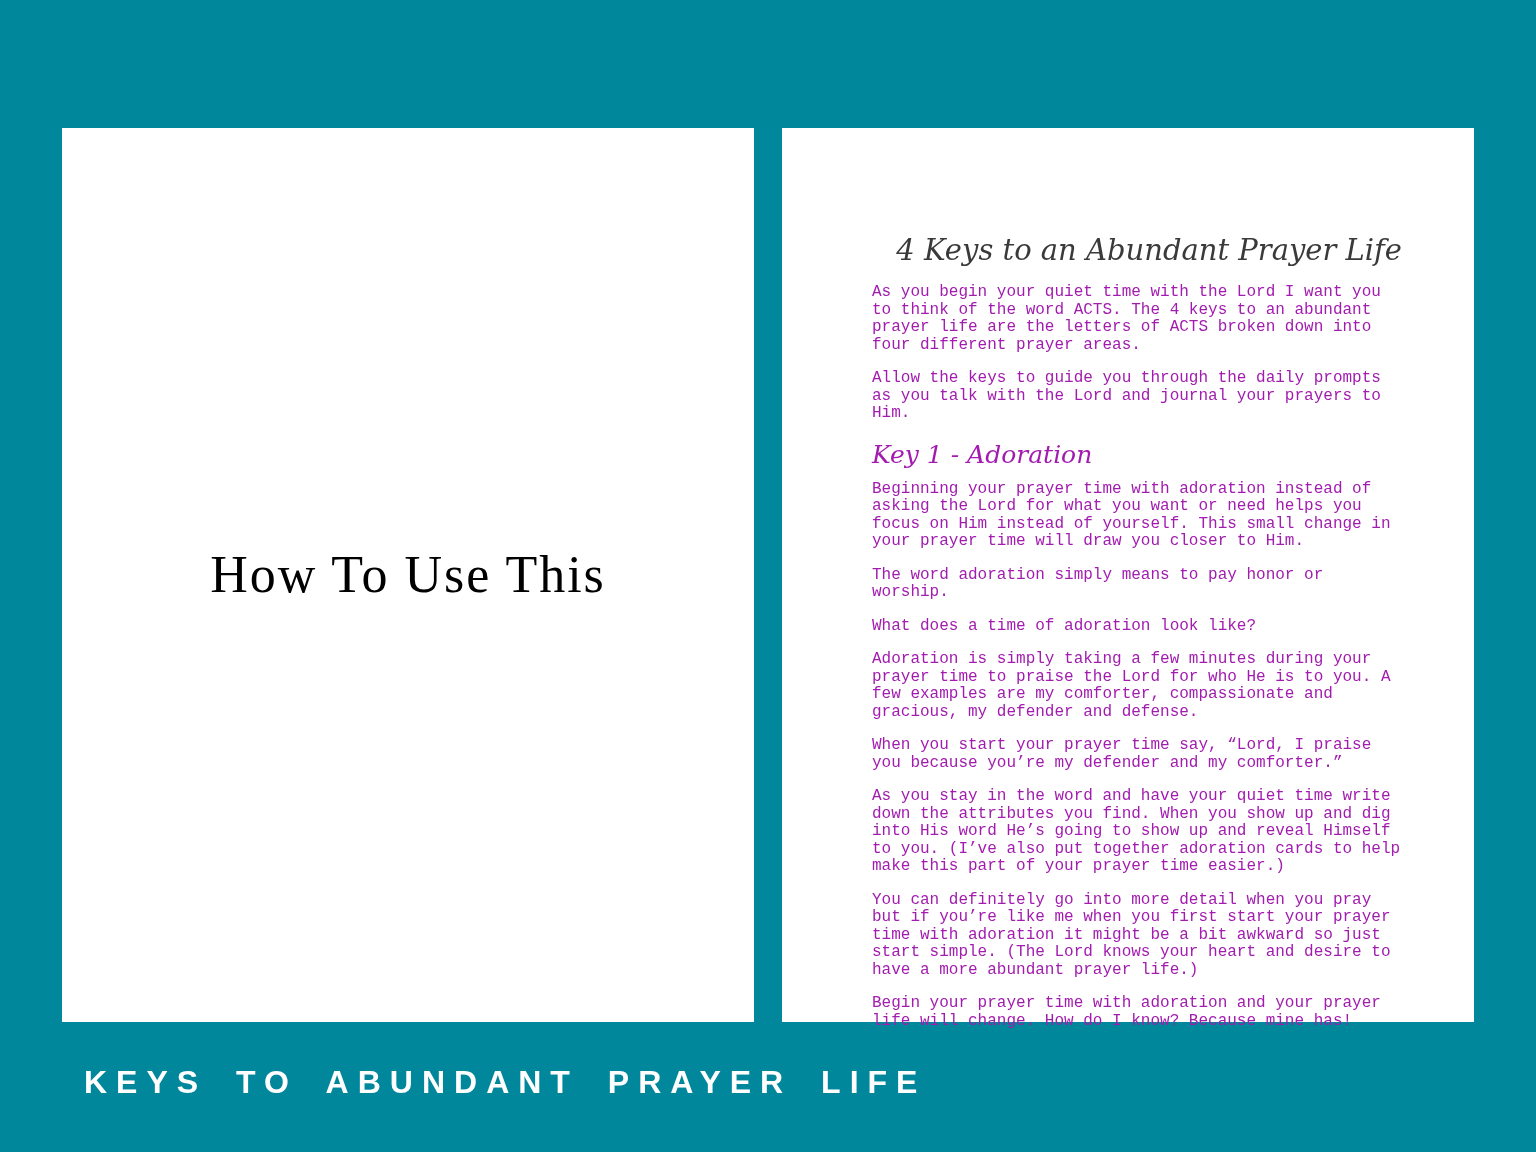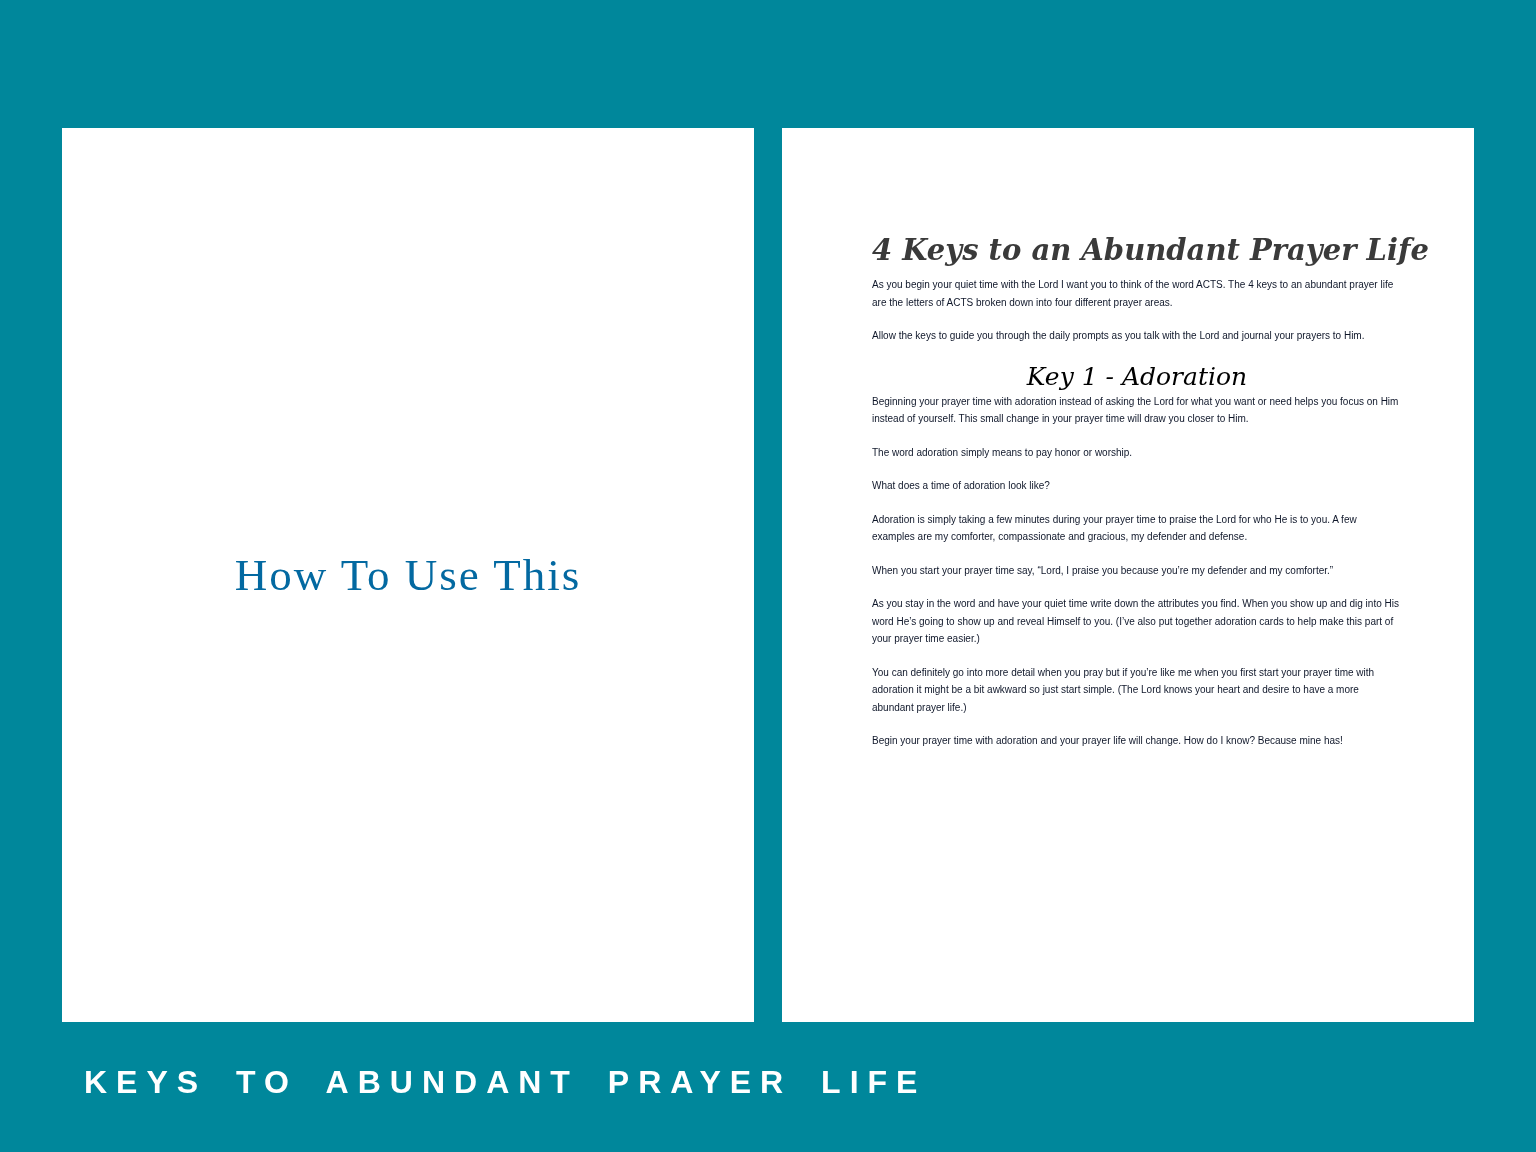--- a/index.html
+++ b/index.html
@@ -23,52 +23,52 @@
     align-items: center;
     justify-content: center;
   }
   .page-right {
     left: 782px;
     padding: 104px 72px 0 90px;
   }
   .left-title {
     font-family: "Liberation Serif", serif;
     font-weight: 400;
-    font-size: 45px;
+    font-size: 52px;
     line-height: 60px;
     letter-spacing: 2px;
-    color: #0369a1;
+    color: #000000;
     text-align: center;
   }
   .right-title {
     font-family: "DejaVu Serif", serif;
     font-style: italic;
-    font-weight: 700;
+    font-weight: 400;
     font-size: 29px;
     line-height: 36px;
     color: #3A3A3A;
-    text-align: left;
-    margin-bottom: 8px;
+    text-align: right;
+    margin-bottom: 16px;
     white-space: nowrap;
   }
   .section-heading {
     font-family: "DejaVu Serif", serif;
     font-style: italic;
     font-weight: 400;
     font-size: 25px;
     line-height: 32px;
-    color: #000000;
+    color: #a21caf;
     margin-top: 14px;
-    text-align: center;
+    margin-bottom: 10px;
   }
   .body-par {
-    font-family: Liberation Sans, sans-serif;
-    font-size: 10px;
+    font-family: Liberation Mono, monospace;
+    font-size: 16px;
     line-height: 17.5px;
-    color: #0f172a;
+    color: #a21caf;
     margin-bottom: 16px;
   }
   .footer-caption {
     position: absolute;
     left: 84px;
     top: 1064px;
     font-family: "Liberation Sans", sans-serif;
     font-weight: 700;
     font-size: 32px;
     letter-spacing: 9px;

